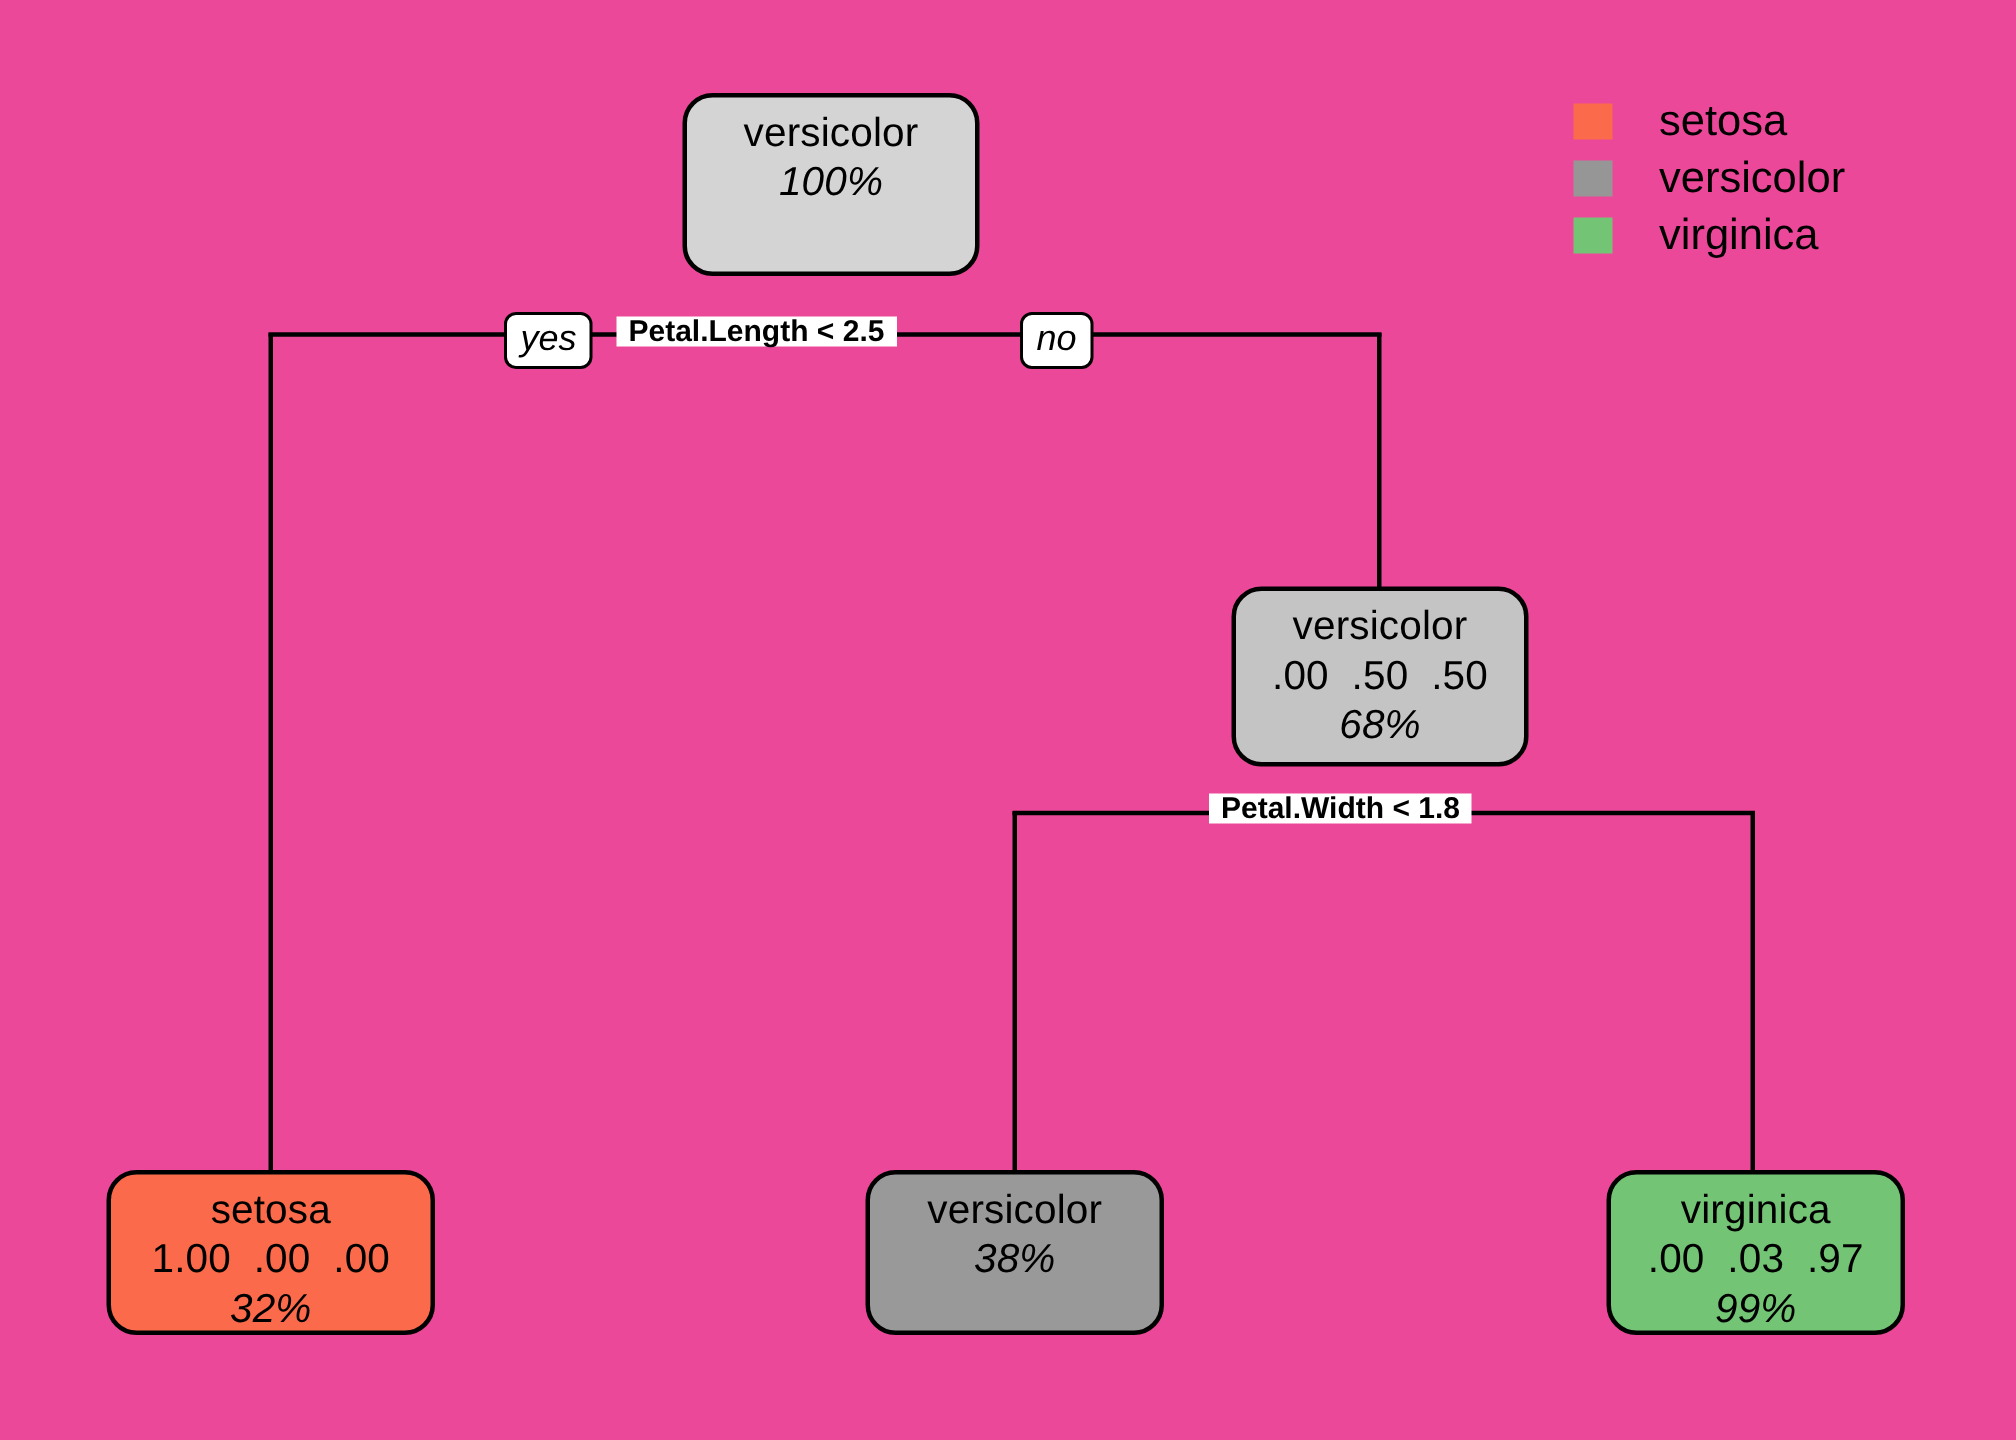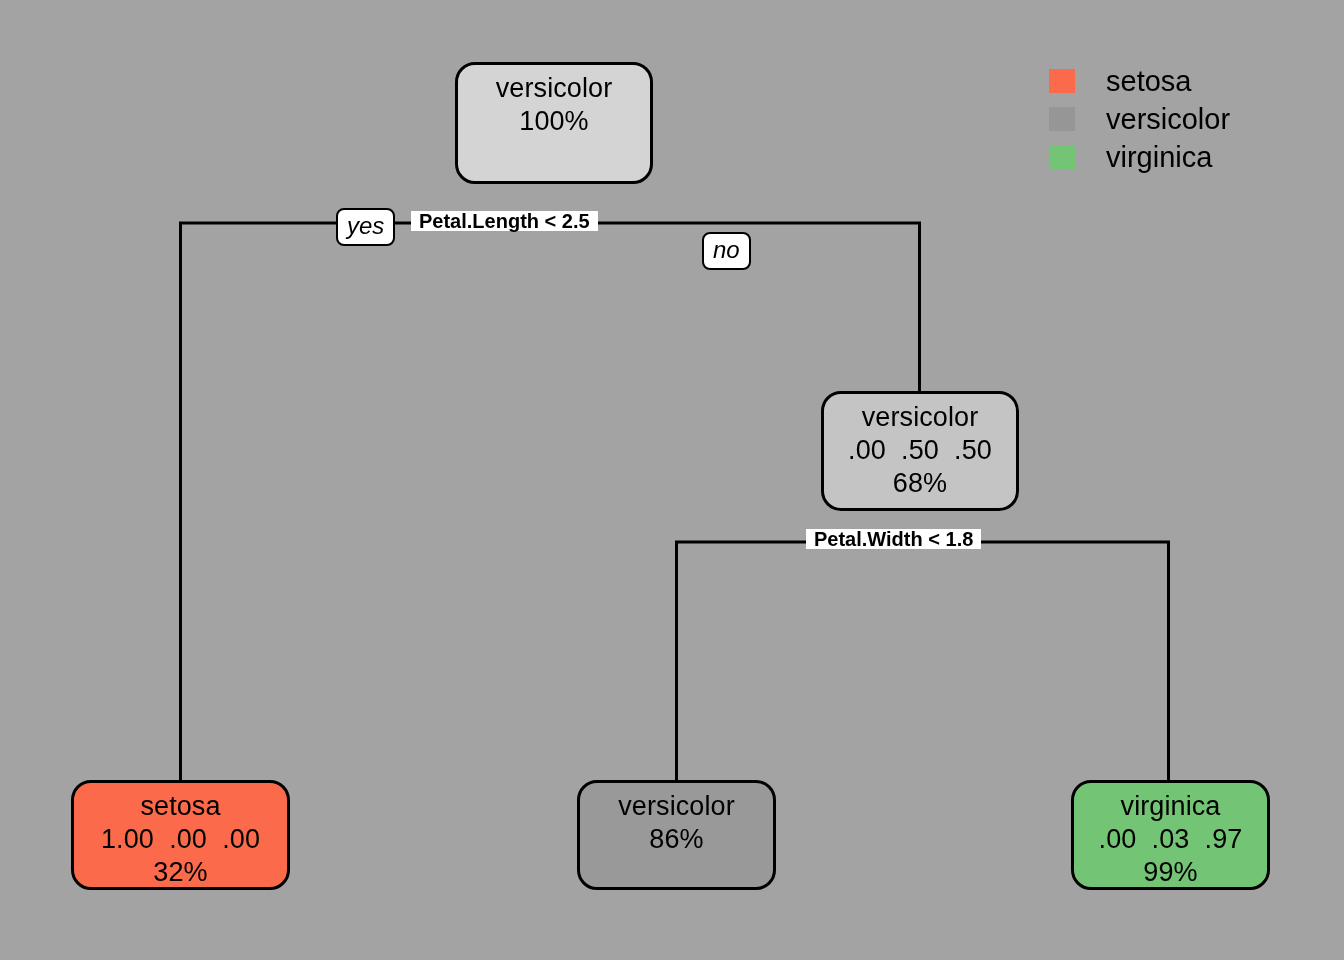--- a/index.html
+++ b/index.html
@@ -9,21 +9,21 @@
     background: #ffffff;
   }
   body {
     font-family: "Liberation Sans", sans-serif;
     -webkit-font-smoothing: antialiased;
   }
   #canvas {
     position: relative;
     width: 1344px;
     height: 960px;
-    background: #a3a3a3;
+    background: #ec4899;
     overflow: hidden;
   }
   svg.edges {
     position: absolute;
     left: 0;
     top: 0;
     width: 1344px;
     height: 960px;
     pointer-events: none;
   }
@@ -41,21 +41,21 @@
     border-radius: 20px;
     text-align: center;
     color: #000000;
     font-size: 27px;
     line-height: 1.22;
     padding-top: 7px;
     letter-spacing: 0.1px;
   }
   .node .nlabel { display: block; white-space: nowrap; }
   .node .nprobs { display: block; white-space: pre; }
-  .node .npct   { display: block; white-space: nowrap; }
+  .node .npct   { display: block; white-space: nowrap; font-style: italic; }
 
   
   .split-label {
     position: absolute;
     font-size: 20px;
     font-weight: bold;
     color: #000000;
     white-space: nowrap;
     background: #ffffff;
     padding: 0 8px;
@@ -118,39 +118,39 @@
     <line x1="1168.5" y1="541" x2="1168.5" y2="781"></line>
   </svg>
 
   <div class="node" style="left:455px; top:62px; width:198px; height:122px; background:#D4D4D4;">
     <span class="nlabel">versicolor</span>
     <span class="npct">100%</span>
   </div>
 
   <div class="yesno" style="left:336px; top:208px;">yes</div>
   <div class="split-label" style="left:411px; top:211px;">Petal.Length &lt; 2.5</div>
-  <div class="yesno" style="left:702px; top:208px;margin-top:24px;">no</div>
+  <div class="yesno" style="left:680px; top:208px;">no</div>
 
   <div class="node" style="left:821px; top:391px; width:198px; height:120px; background:#C4C4C4;">
     <span class="nlabel">versicolor</span>
     <span class="nprobs">.00  .50  .50</span>
     <span class="npct">68%</span>
   </div>
 
   <div class="split-label" style="left:806px; top:529px;">Petal.Width &lt; 1.8</div>
 
   <div class="node" style="left:71px; top:780px; width:219px; height:110px; background:#FB6A4A;">
     <span class="nlabel">setosa</span>
     <span class="nprobs">1.00  .00  .00</span>
     <span class="npct">32%</span>
   </div>
 
   <div class="node" style="left:577px; top:780px; width:199px; height:110px; background:#999999;">
     <span class="nlabel">versicolor</span>
-    <span class="npct">86%</span>
+    <span class="npct">38%</span>
   </div>
 
   <div class="node" style="left:1071px; top:780px; width:199px; height:110px; background:#74C476;">
     <span class="nlabel">virginica</span>
     <span class="nprobs">.00  .03  .97</span>
     <span class="npct">99%</span>
   </div>
 
   <div class="legend">
     <div class="legend-row">

